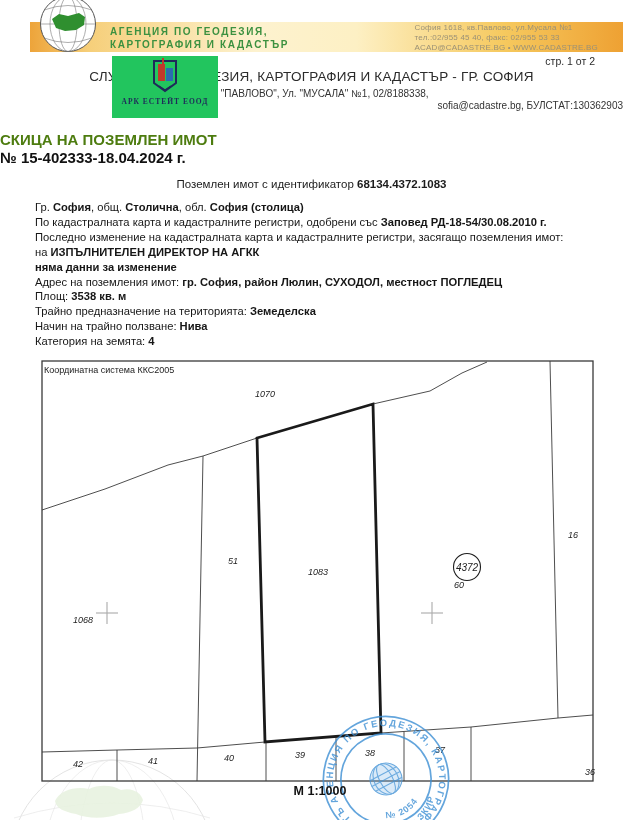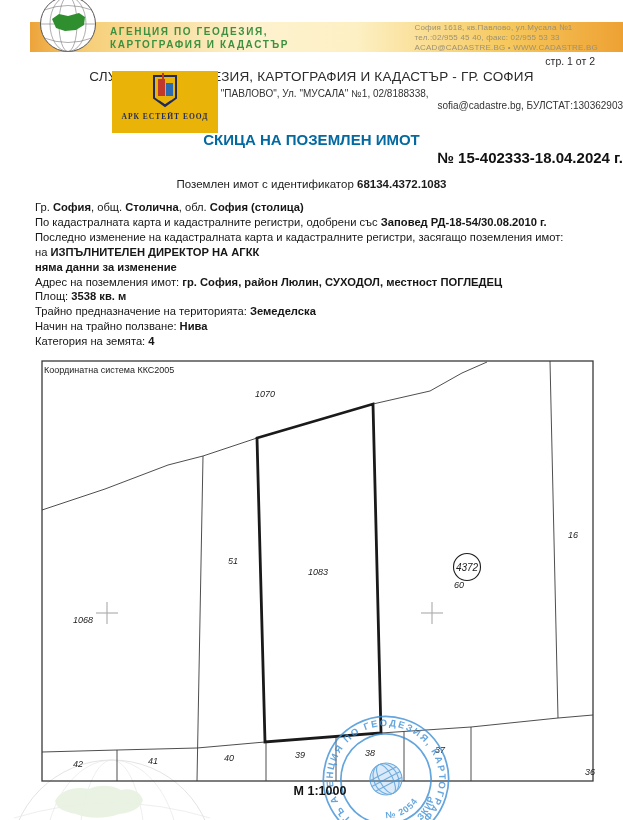--- a/index.html
+++ b/index.html
@@ -21,26 +21,26 @@
   .banner-address {
     position:absolute; right:25px; top:23px; z-index:3; text-align:left;
     font-size:8px; line-height:10px; color:#9b9176; letter-spacing:.2px;
   }
   .page-indicator { position:absolute; right:28px; top:55px; font-size:10.5px; color:#2b2b2b; }
   
   .office-title { position:absolute; left:0; top:69px; width:100%; text-align:center; font-size:13.5px; color:#2b2b2b; letter-spacing:.2px; z-index:1; }
   .office-address { position:absolute; left:0; top:88px; width:100%; text-align:center; font-size:10px; color:#333; z-index:1; }
   .office-contact { position:absolute; left:0; top:100px; width:100%; text-align:right; font-size:10px; color:#333; z-index:1; }
   
-  .arc-logo { position:absolute; left:112px; top:71px; width:106px; height:62px; background:#eab308; z-index:2; text-align:center; }
+  .arc-logo { position:absolute; left:112px; top:56px; width:106px; height:62px; background:#22c55e; z-index:2; text-align:center; }
   .arc-logo svg { margin-top:1px; }
   .arc-caption { font-family:"Liberation Serif", serif; font-weight:bold; font-size:7.5px; letter-spacing:1px; color:#1f2a5a; }
   
-  .doc-title  { position:absolute; left:0; top:131px; width:100%; text-align:center; font-size:15px; font-weight:bold; color:#0369a1; }
-  .doc-number { position:absolute; left:0; top:149px; width:100%; text-align:right; font-size:15px; font-weight:bold; color:#111; }
+  .doc-title  { position:absolute; left:0; top:131px; width:100%; font-size:15px; font-weight:bold; color:#4d7c0f; }
+  .doc-number { position:absolute; left:0; top:149px; width:100%; text-align:left; font-size:15px; font-weight:bold; color:#111; }
   .identifier { position:absolute; left:0; top:178px; width:100%; text-align:center; font-size:11.5px; }
   .identifier .b { font-weight:bold; }
   
   .body-block { position:absolute; left:35px; top:200px; width:566px; font-size:11.2px; line-height:14.9px; color:#161616; }
   .body-block .b { font-weight:bold; }
   .coord-label { position:absolute; left:44px; top:345px; font-size:9px; color:#222;margin-top:20px; }
   .scale-label { position:absolute; left:0; top:784px; width:640px; text-align:center; font-size:12.5px; font-weight:bold; color:#111; }
   
   .map-svg { position:absolute; left:0; top:0; width:623px; height:820px; }
   .thin  { fill:none; stroke:#3a3a3a; stroke-width:0.9; }

